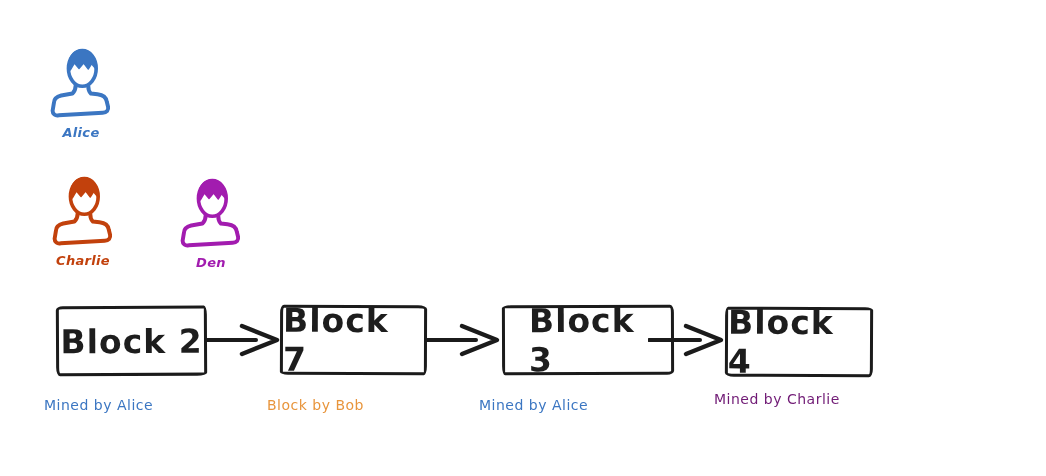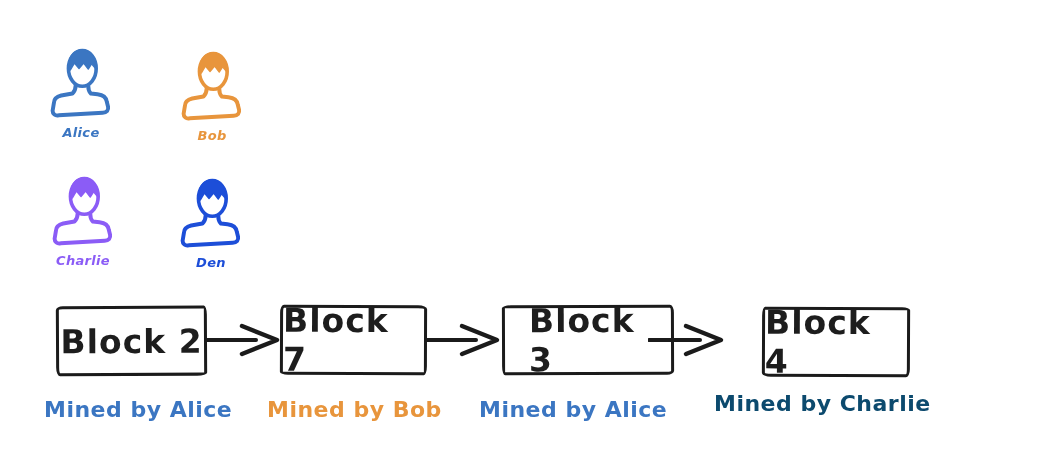--- a/index.html
+++ b/index.html
@@ -20,29 +20,29 @@
   .person-den    {left:172px;top:172px;}
   
   .block{
     position:absolute;height:64px;display:flex;align-items:center;justify-content:center;
     border:3px solid #1b1b1b;background:#ffffff;
     font-size:33px;font-weight:600;color:#1d1d1d;letter-spacing:1px;
   }
   .block-1{left:56px; top:306px;width:145px;border-radius:7px 3px 10px 4px / 4px 9px 3px 9px;transform:rotate(-.3deg);}
   .block-2{left:280px;top:305px;width:141px;border-radius:4px 9px 3px 8px / 8px 4px 9px 3px;transform:rotate(.2deg);}
   .block-3{left:502px;top:305px;width:142px;border-radius:9px 4px 7px 3px / 3px 8px 4px 9px;transform:rotate(-.2deg);padding-left:24px;}
-  .block-4{left:725px;top:307px;width:142px;border-radius:3px 8px 4px 9px / 9px 3px 8px 4px;transform:rotate(.25deg);margin-left:37px;}
+  .block-4{left:725px;top:307px;width:142px;border-radius:3px 8px 4px 9px / 9px 3px 8px 4px;transform:rotate(.25deg);}
   
   .arrow{position:absolute;top:322px;}
   .arrow-1{left:204px;}
   .arrow-2{left:424px;}
   .arrow-3{left:648px;}
   
   .mined{
-    position:absolute;font-size:22px;font-weight:700;letter-spacing:.5px;white-space:nowrap;
+    position:absolute;font-size:14px;font-weight:400;letter-spacing:.5px;white-space:nowrap;
   }
   .mined-1{left:44px; top:397px;}
   .mined-2{left:267px;top:397px;}
   .mined-3{left:479px;top:397px;}
   .mined-4{left:714px;top:391px;}
 </style>
 </head>
 <body>
 
 <div id="canvas">
@@ -51,43 +51,33 @@
     <span>
       <svg width="66" height="80" viewBox="0 0 100 115" fill="none">
         <ellipse cx="52" cy="37" rx="21" ry="27" stroke="currentColor" stroke-width="5.5"></ellipse>
         <path d="M32 40 C30 21 36 11 50 9 C64 9 73 18 72 37 L66 30 L61 38 L54 29 L47 37 L40 29 L34 39 Z" fill="currentColor" stroke="currentColor" stroke-width="2" stroke-linejoin="round"></path>
         <path d="M42 62 C42 67 40 72 37 75 L20 78 C12 80 9 84 9 89 L7 101 C7 106 11 109 16 108 L83 104 C89 104 92 100 91 95 L89 87 C88 80 83 77 75 76 L65 75 C62 72 61 67 61 63" stroke="currentColor" stroke-width="6" stroke-linecap="round" stroke-linejoin="round"></path>
       </svg>
     </span>
     <span class="pname">Alice</span>
   </div>
 
-  <div class="person person-bob" style="color: rgb(232, 149, 60);">
-    <span>
-      <svg width="66" height="80" viewBox="0 0 100 115" fill="none">
-        <ellipse cx="52" cy="37" rx="21" ry="27" stroke="currentColor" stroke-width="5.5"></ellipse>
-        <path d="M32 40 C30 21 36 11 50 9 C64 9 73 18 72 37 L66 30 L61 38 L54 29 L47 37 L40 29 L34 39 Z" fill="currentColor" stroke="currentColor" stroke-width="2" stroke-linejoin="round"></path>
-        <path d="M42 62 C42 67 40 72 37 75 L20 78 C12 80 9 84 9 89 L7 101 C7 106 11 109 16 108 L83 104 C89 104 92 100 91 95 L89 87 C88 80 83 77 75 76 L65 75 C62 72 61 67 61 63" stroke="currentColor" stroke-width="6" stroke-linecap="round" stroke-linejoin="round"></path>
-      </svg>
-    </span>
-    <span class="pname">Bob</span>
-  </div>
 
-  <div class="person person-charlie" style="color: #8b5cf6;">
+  <div class="person person-charlie" style="color: #c2410c;">
     <span>
       <svg width="66" height="80" viewBox="0 0 100 115" fill="none">
         <ellipse cx="52" cy="37" rx="21" ry="27" stroke="currentColor" stroke-width="5.5"></ellipse>
         <path d="M32 40 C30 21 36 11 50 9 C64 9 73 18 72 37 L66 30 L61 38 L54 29 L47 37 L40 29 L34 39 Z" fill="currentColor" stroke="currentColor" stroke-width="2" stroke-linejoin="round"></path>
         <path d="M42 62 C42 67 40 72 37 75 L20 78 C12 80 9 84 9 89 L7 101 C7 106 11 109 16 108 L83 104 C89 104 92 100 91 95 L89 87 C88 80 83 77 75 76 L65 75 C62 72 61 67 61 63" stroke="currentColor" stroke-width="6" stroke-linecap="round" stroke-linejoin="round"></path>
       </svg>
     </span>
     <span class="pname">Charlie</span>
   </div>
 
-  <div class="person person-den" style="color: #1d4ed8; justify-content: space-between;">
+  <div class="person person-den" style="color: #a21caf; justify-content: space-between;">
     <span>
       <svg width="66" height="80" viewBox="0 0 100 115" fill="none">
         <ellipse cx="52" cy="37" rx="21" ry="27" stroke="currentColor" stroke-width="5.5"></ellipse>
         <path d="M32 40 C30 21 36 11 50 9 C64 9 73 18 72 37 L66 30 L61 38 L54 29 L47 37 L40 29 L34 39 Z" fill="currentColor" stroke="currentColor" stroke-width="2" stroke-linejoin="round"></path>
         <path d="M42 62 C42 67 40 72 37 75 L20 78 C12 80 9 84 9 89 L7 101 C7 106 11 109 16 108 L83 104 C89 104 92 100 91 95 L89 87 C88 80 83 77 75 76 L65 75 C62 72 61 67 61 63" stroke="currentColor" stroke-width="6" stroke-linecap="round" stroke-linejoin="round"></path>
       </svg>
     </span>
     <span class="pname">Den</span>
   </div>
 
@@ -122,17 +112,17 @@
       <path d="M1 18 L52 18" stroke="#1b1b1b" stroke-width="4" stroke-linecap="round"></path>
       <path d="M38 4 L73 18 L38 32" stroke="#1b1b1b" stroke-width="4.5" stroke-linecap="round" stroke-linejoin="round"></path>
     </svg>
   </span>
 
   <div class="block block-4">
     <span>Block 4</span>
   </div>
 
   <div class="mined mined-1" style="color: rgb(59, 118, 194);">Mined by Alice</div>
-  <div class="mined mined-2" style="color: rgb(232, 149, 60);">Mined by Bob</div>
+  <div class="mined mined-2" style="color: rgb(232, 149, 60);">Block by Bob</div>
   <div class="mined mined-3" style="color: rgb(59, 118, 194);">Mined by Alice</div>
-  <div class="mined mined-4" style="color: #0c4a6e;">Mined by Charlie</div>
+  <div class="mined mined-4" style="color: #701a75;">Mined by Charlie</div>
 
 </div>
 
 </body></html>

